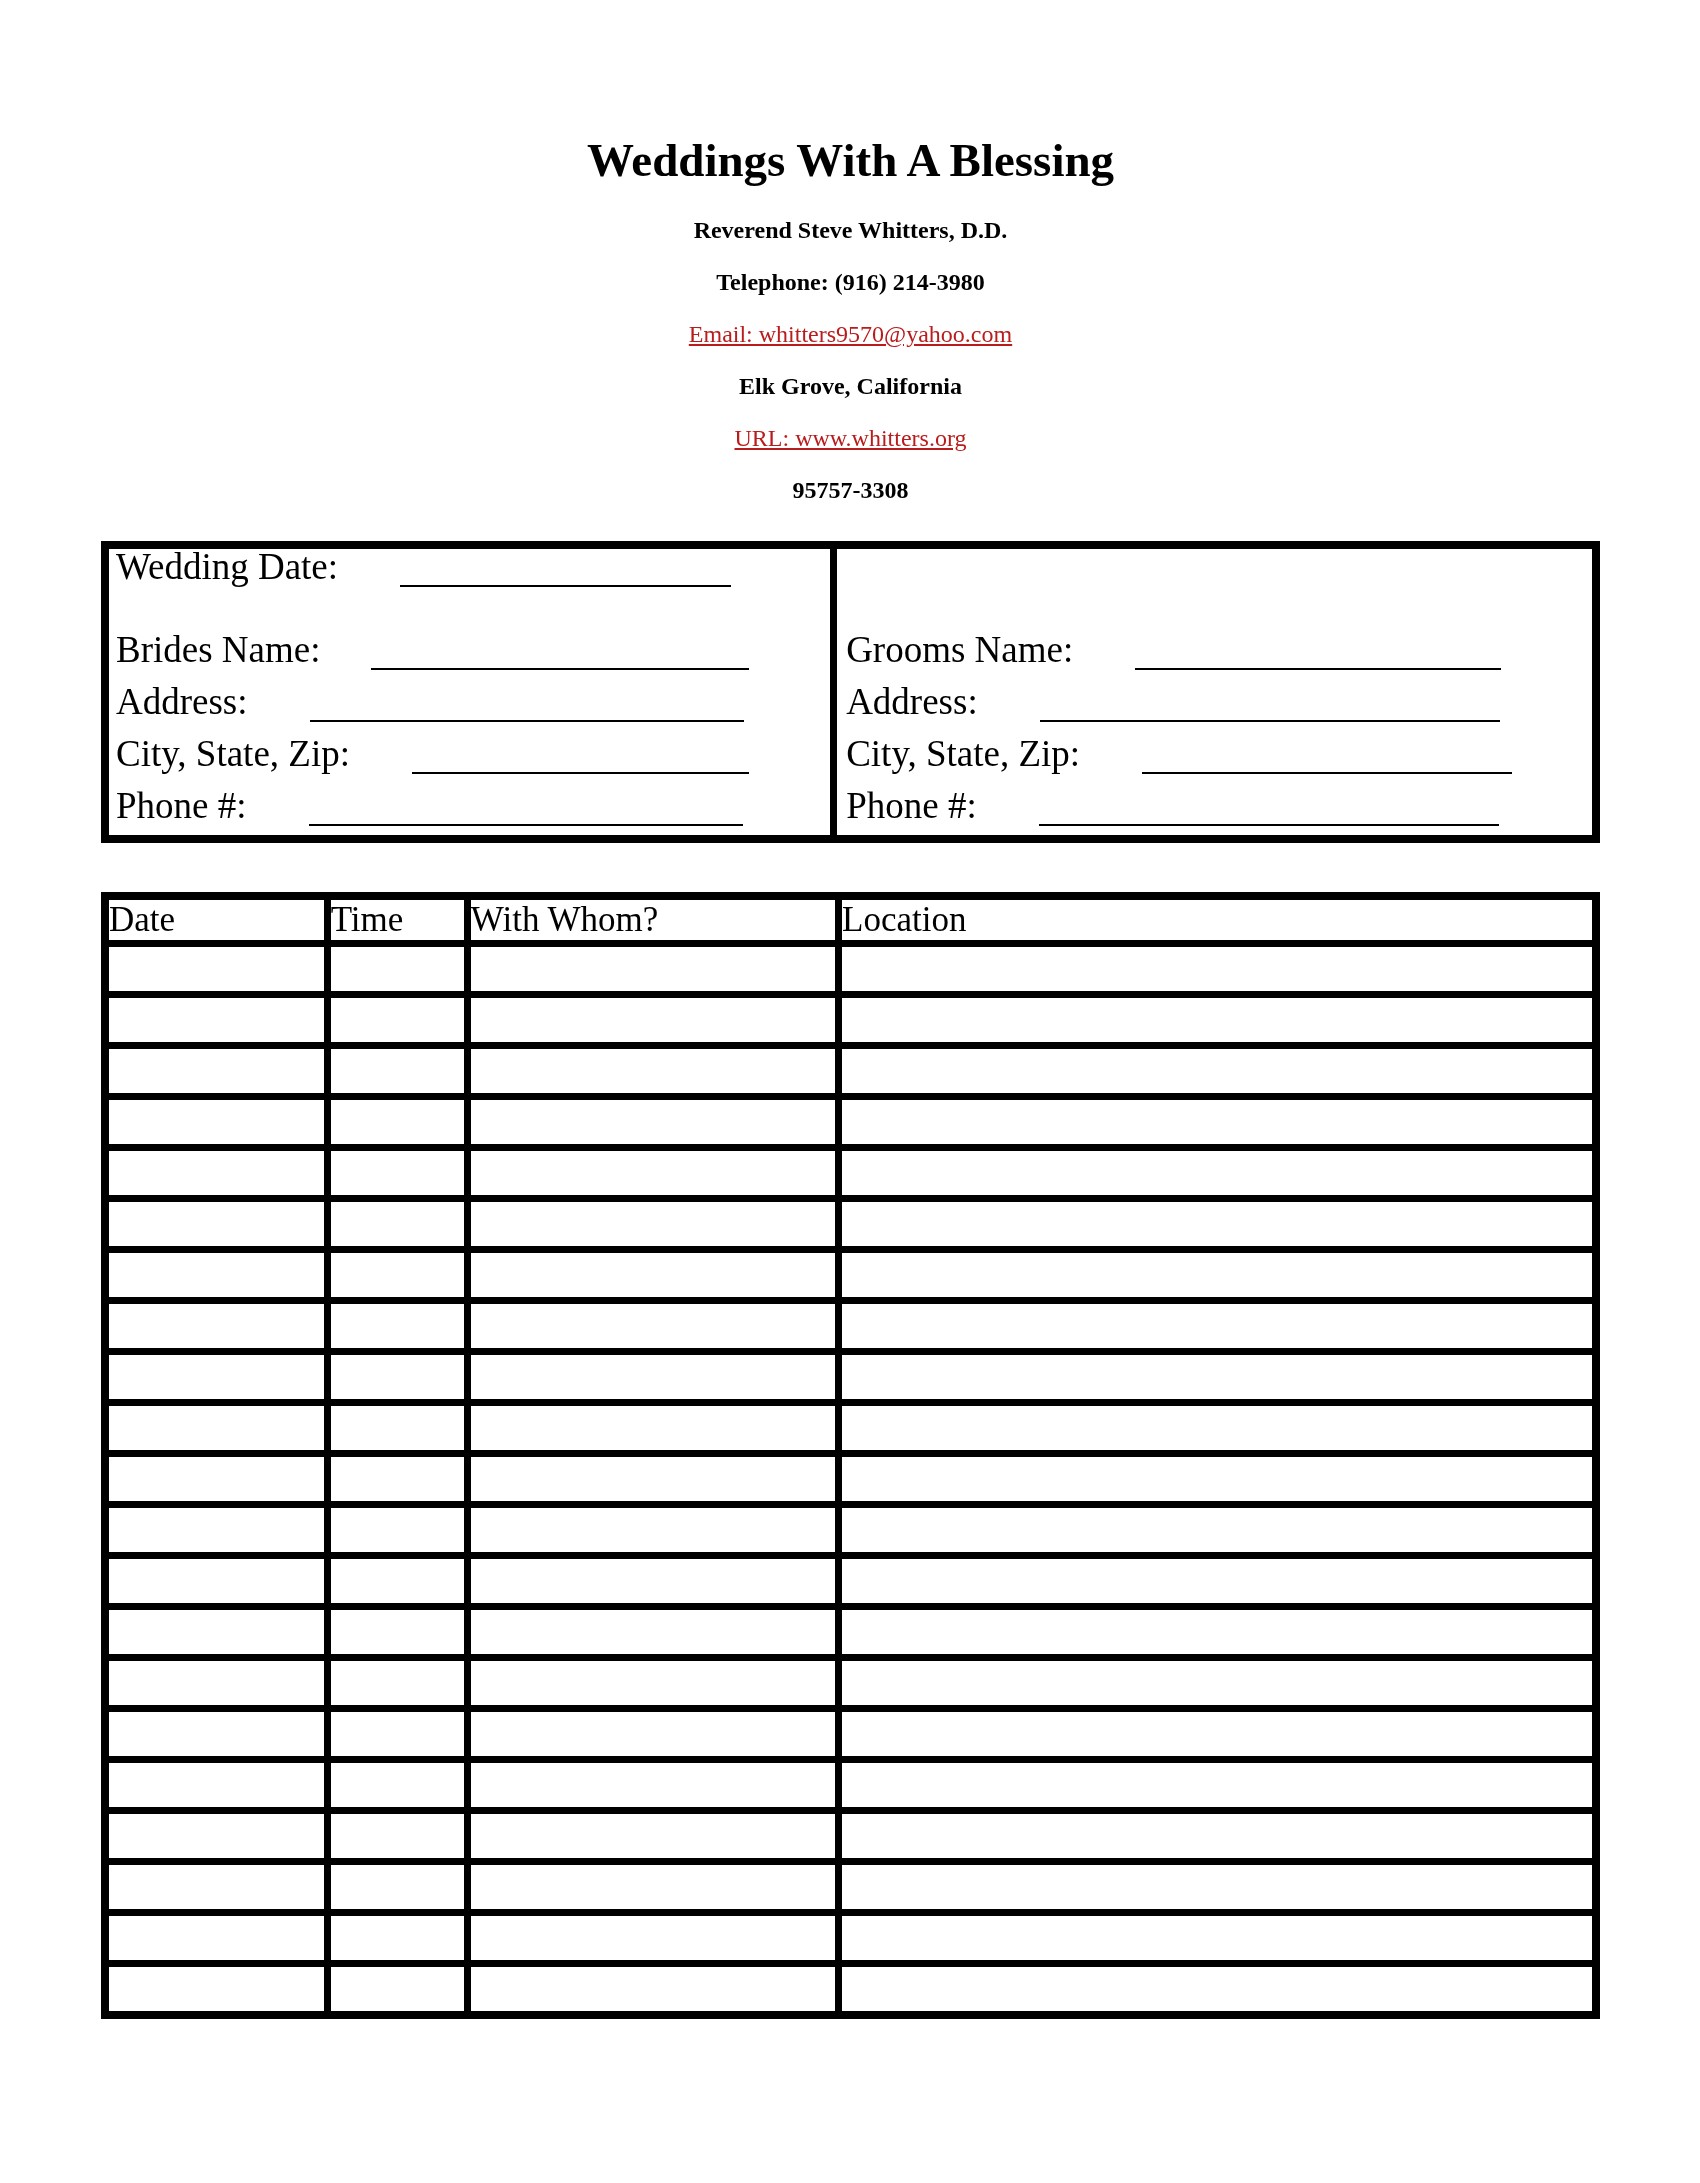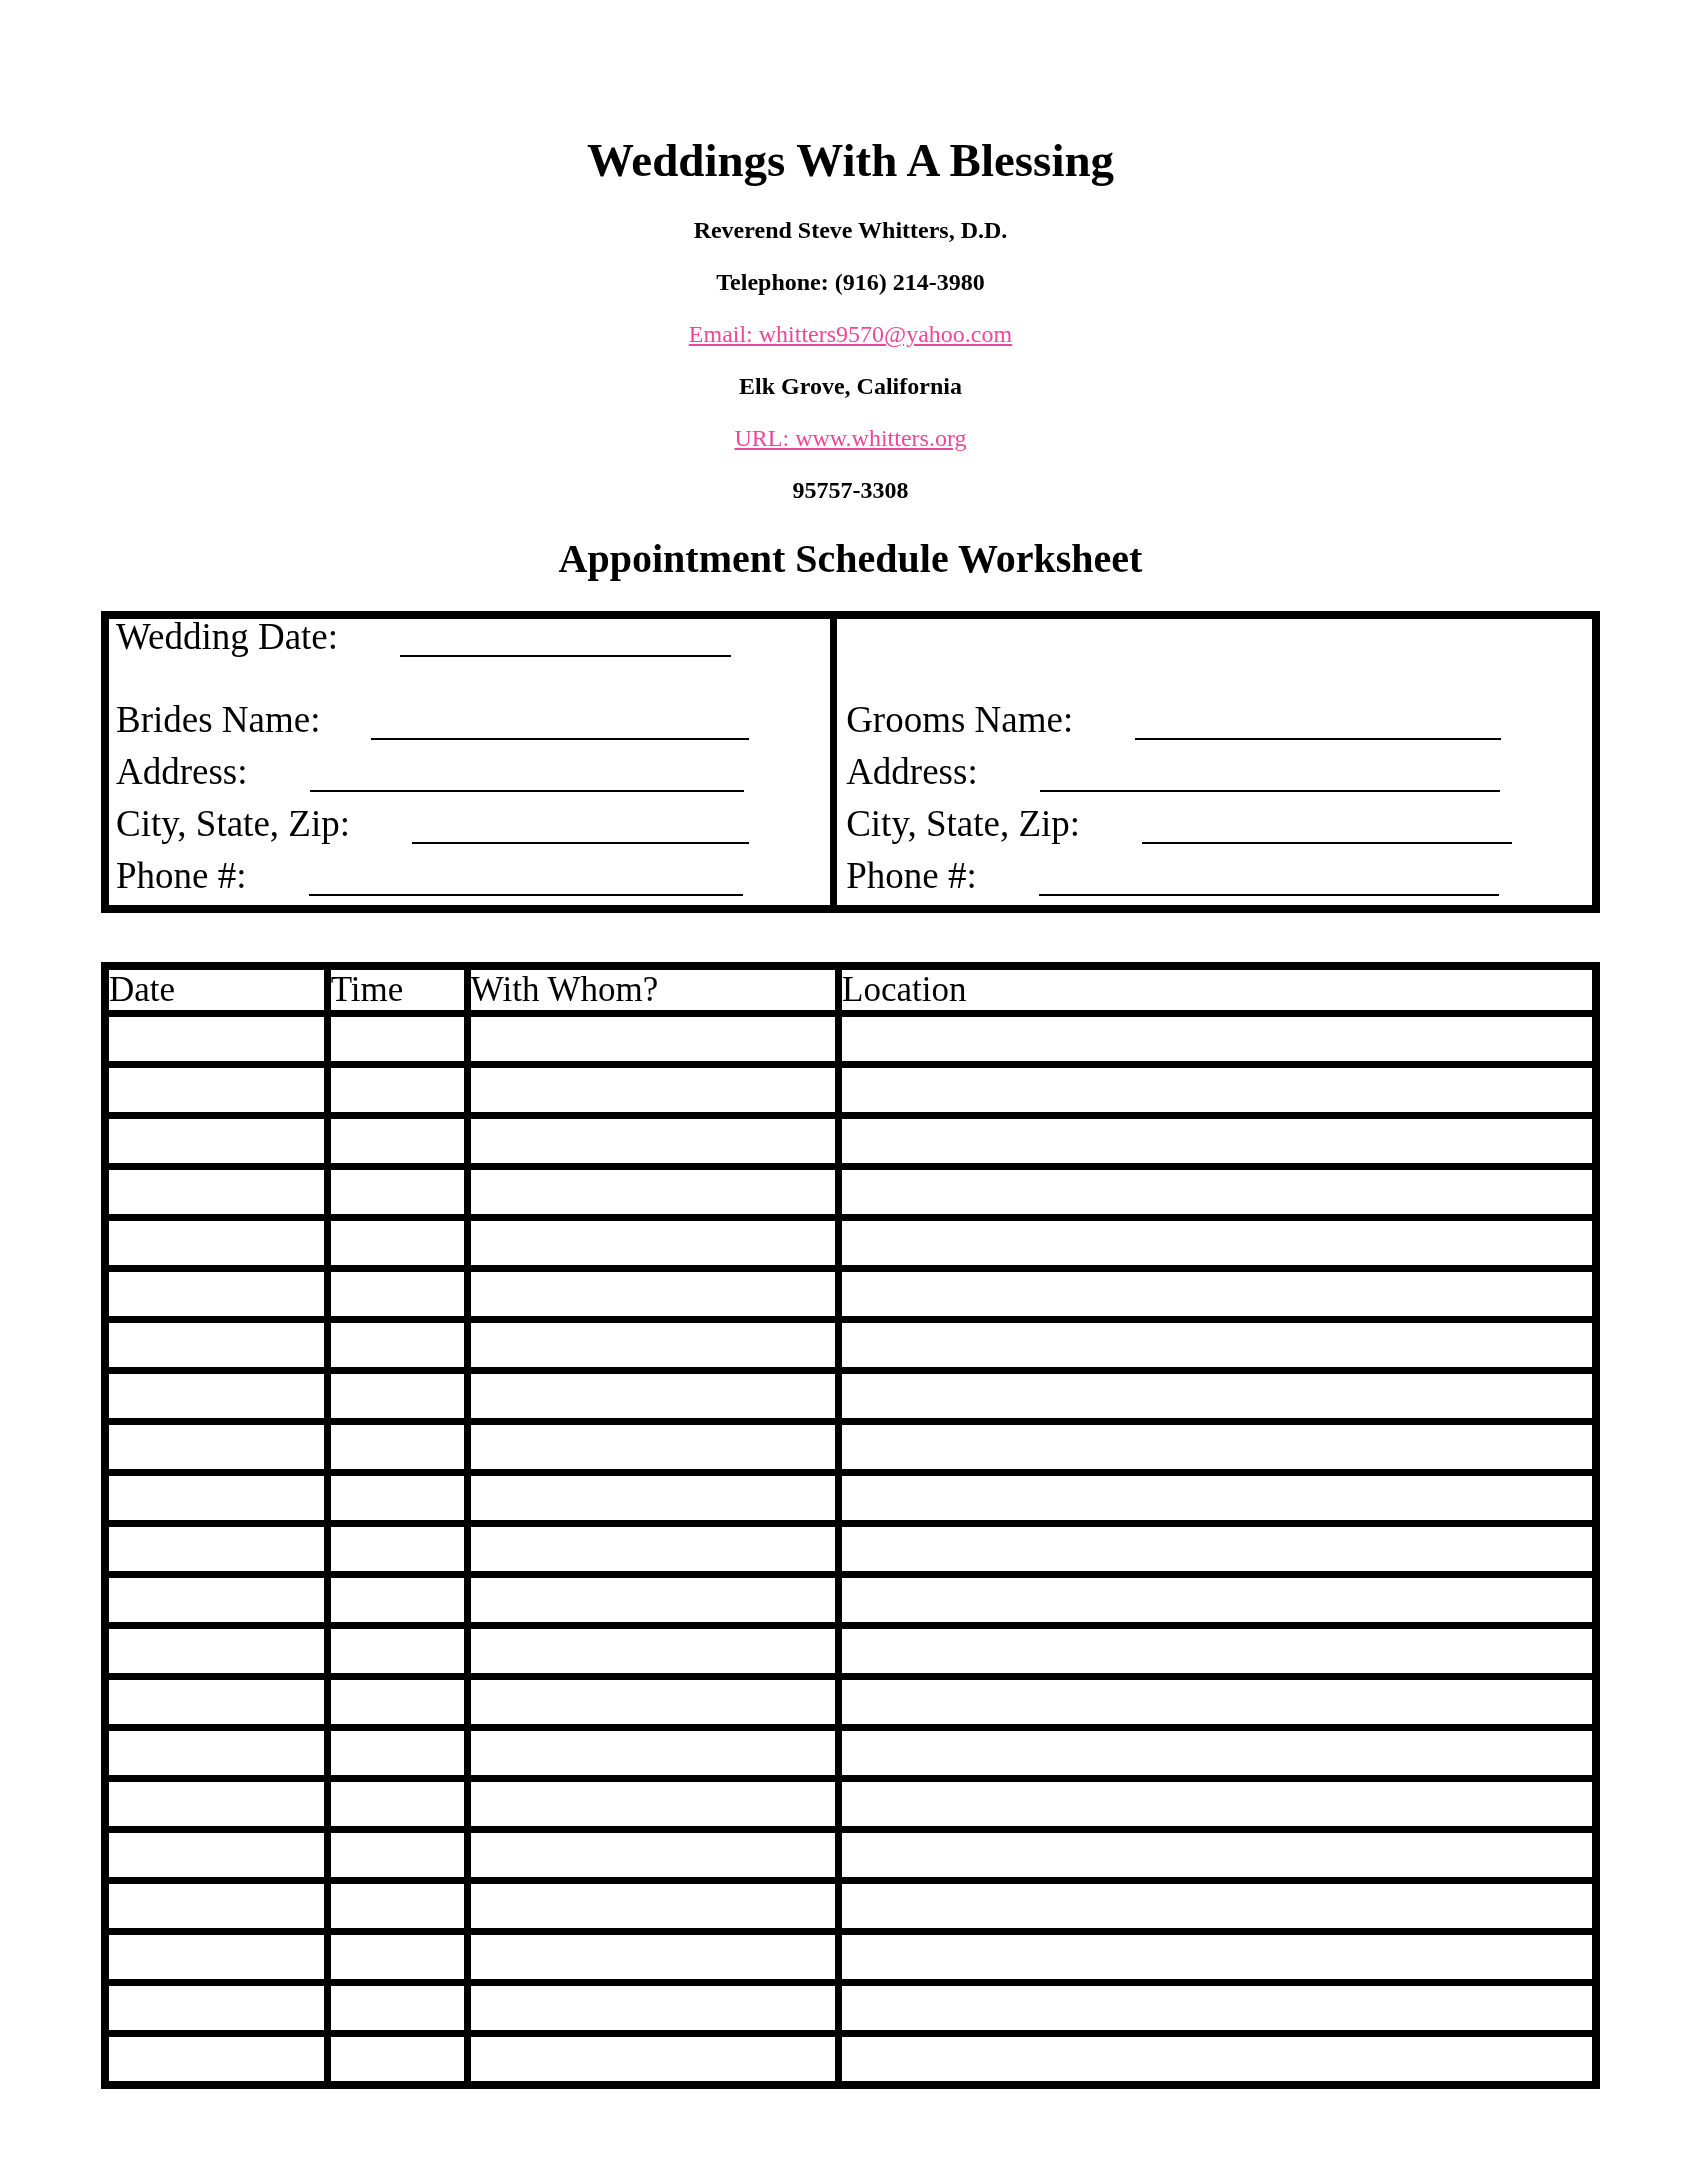--- a/index.html
+++ b/index.html
@@ -19,21 +19,21 @@
   }
   
   .letterhead{text-align:center;}
   .biz-name{
     font-size:47px;font-weight:bold;line-height:63px;
     letter-spacing:0px;
   }
   .lh-line{font-size:24px;line-height:52px;font-weight:bold;}
   .lh-lines{margin-top:12.2px;}
   .link-line{font-weight:normal;}
-  a.doc-link{color:#ec4899;text-decoration:underline;cursor:pointer;}
+  a.doc-link{color:#b91c1c;text-decoration:underline;cursor:pointer;}
   .ws-title{
     font-size:40px;font-weight:bold;text-align:center;
     line-height:54px;margin:15.7px 0 0 0;
   }
   
   .form-box{
     display:flex;
     border:8.7px solid #000;
     margin-top:25px;
     height:302px;
@@ -101,21 +101,20 @@
       <div class="lh-lines">
         <div class="lh-line">Reverend Steve Whitters, D.D.</div>
         <div class="lh-line">Telephone: (916) 214-3980</div>
         <div class="lh-line link-line"><a class="doc-link" href="#">Email: whitters9570@yahoo.com</a></div>
         <div class="lh-line">Elk Grove, California</div>
         <div class="lh-line link-line"><a class="doc-link" href="#">URL: www.whitters.org</a></div>
         <div class="lh-line">95757-3308</div>
       </div>
     </header>
 
-    <h1 class="ws-title">Appointment Schedule Worksheet</h1>
 
     <section class="form-box">
       <div class="form-col bride">
         <div class="form-row first">
           <span class="form-label">Wedding Date:</span>
           <span class="field-line wd-line"></span>
         </div>
         <div class="row-spacer-sm"></div>
         <div class="form-row">
           <span class="form-label">Brides Name:</span>

